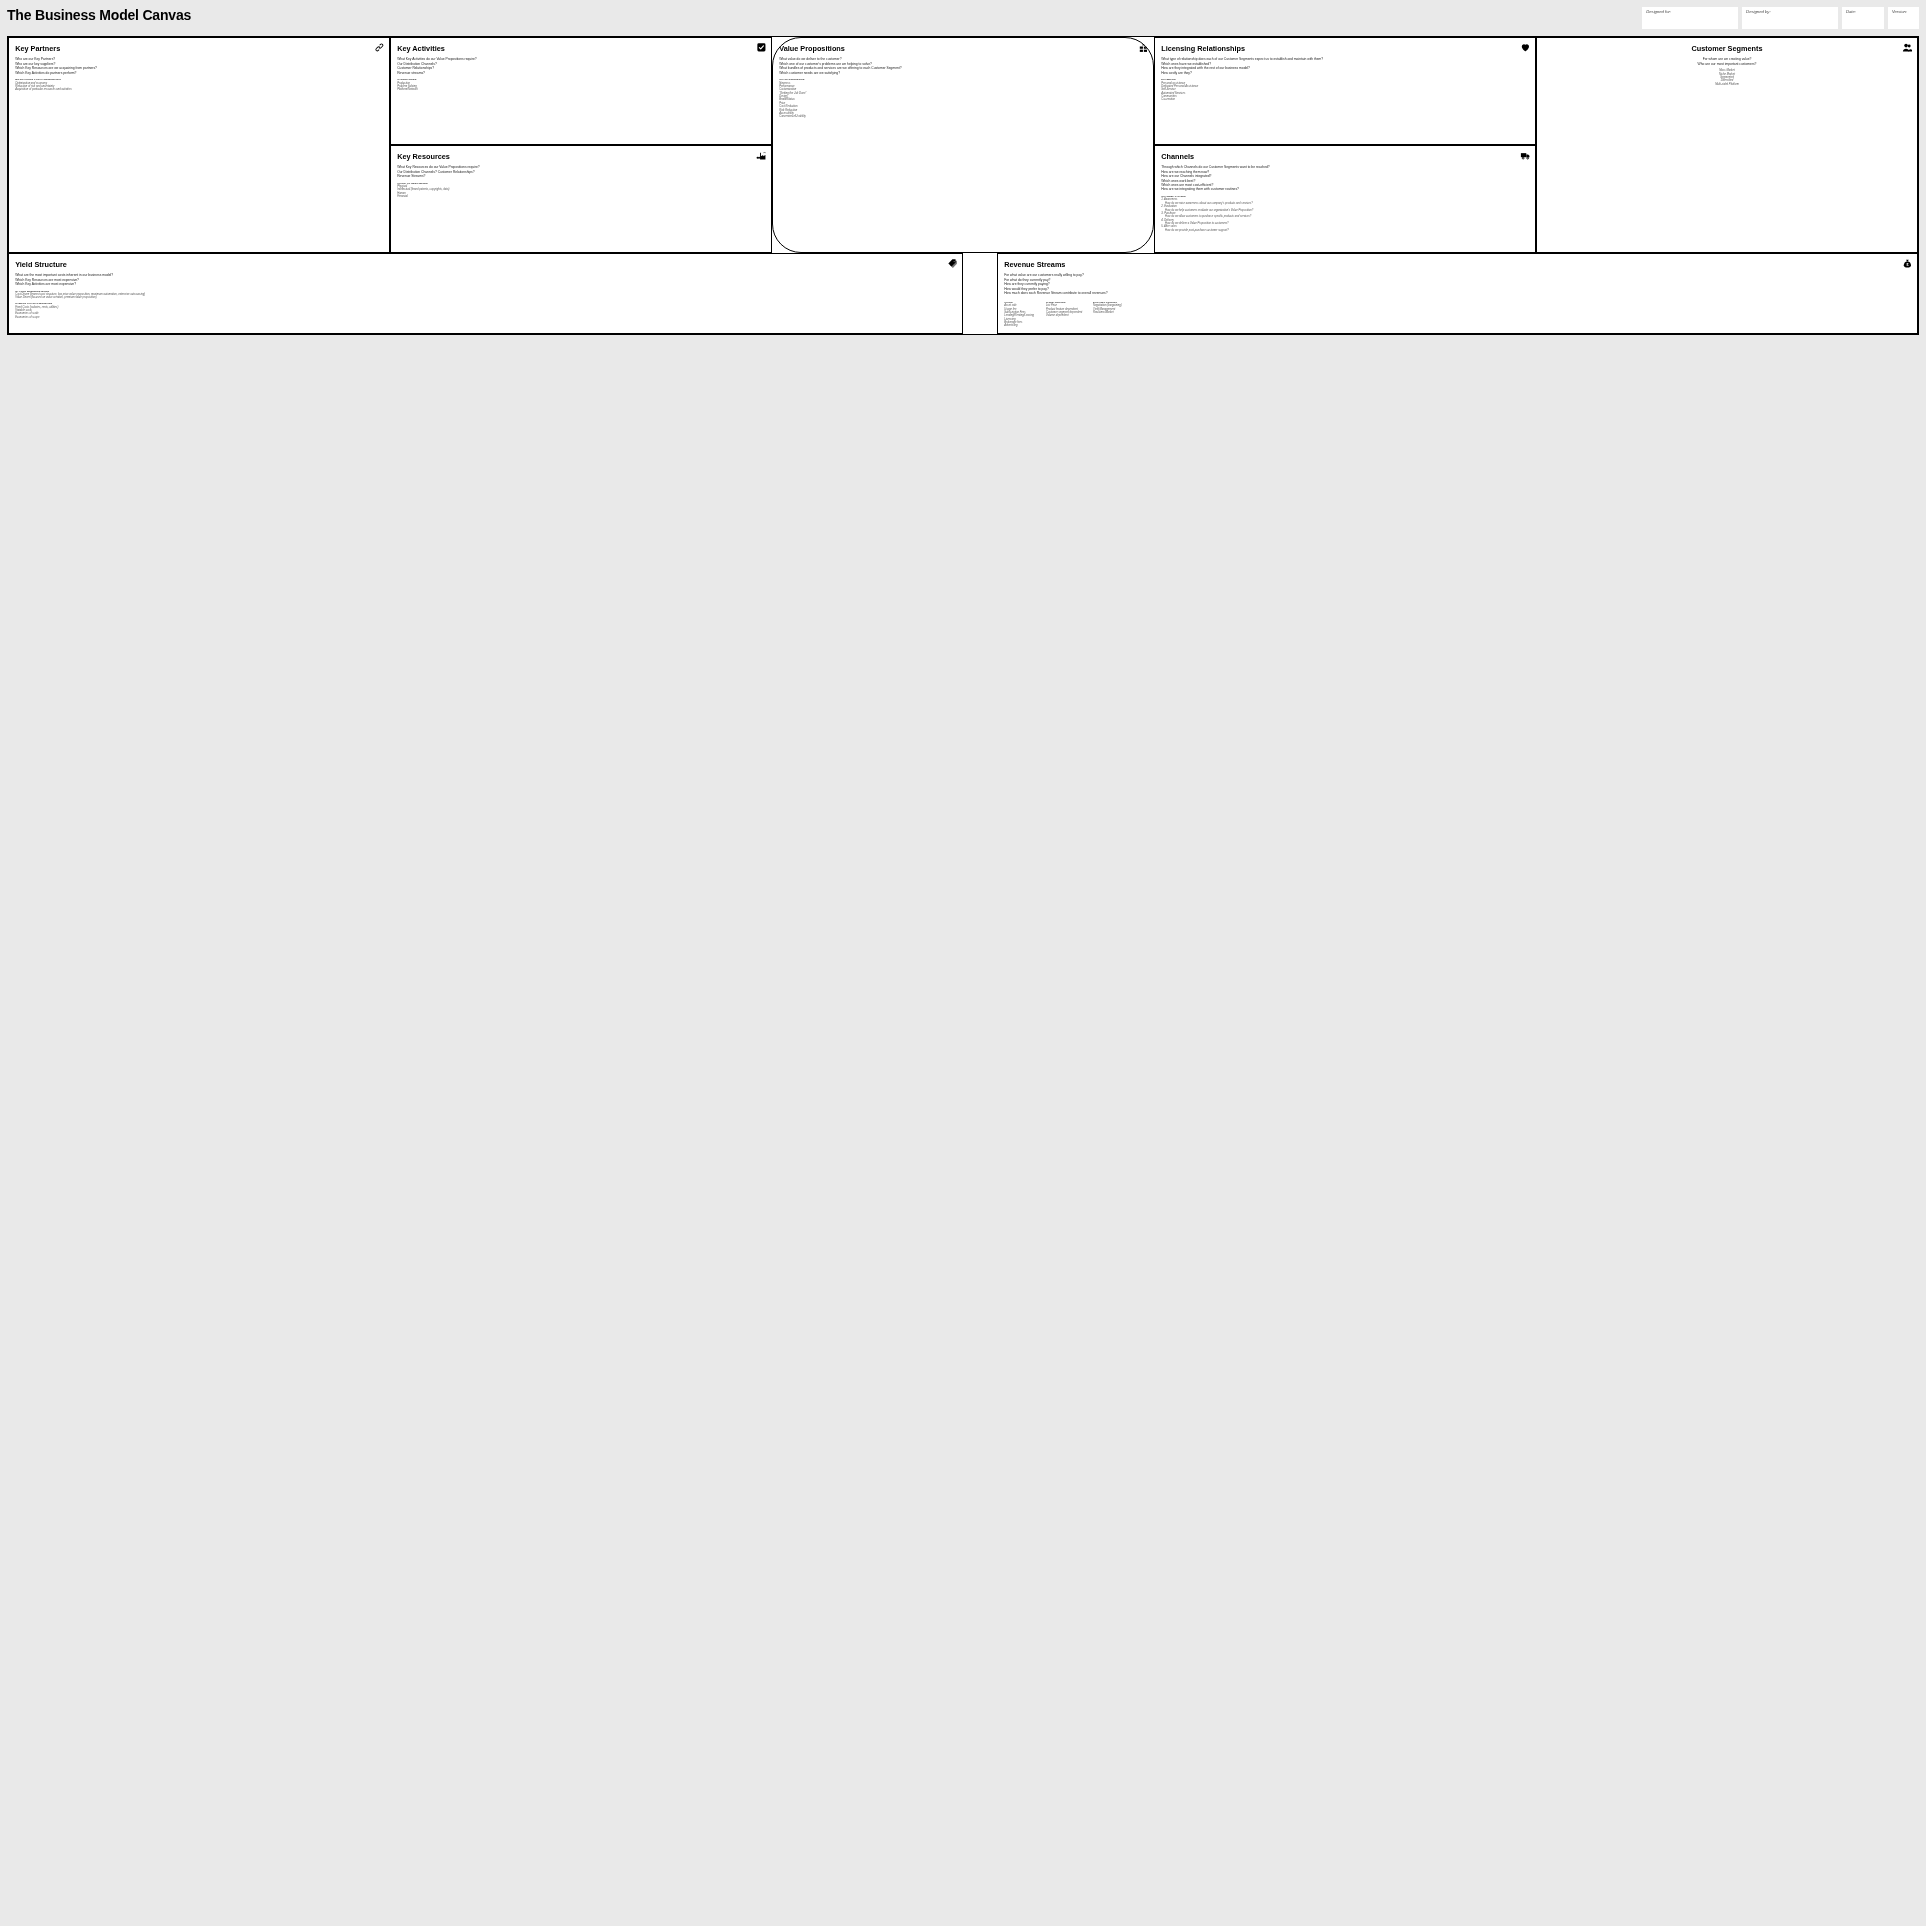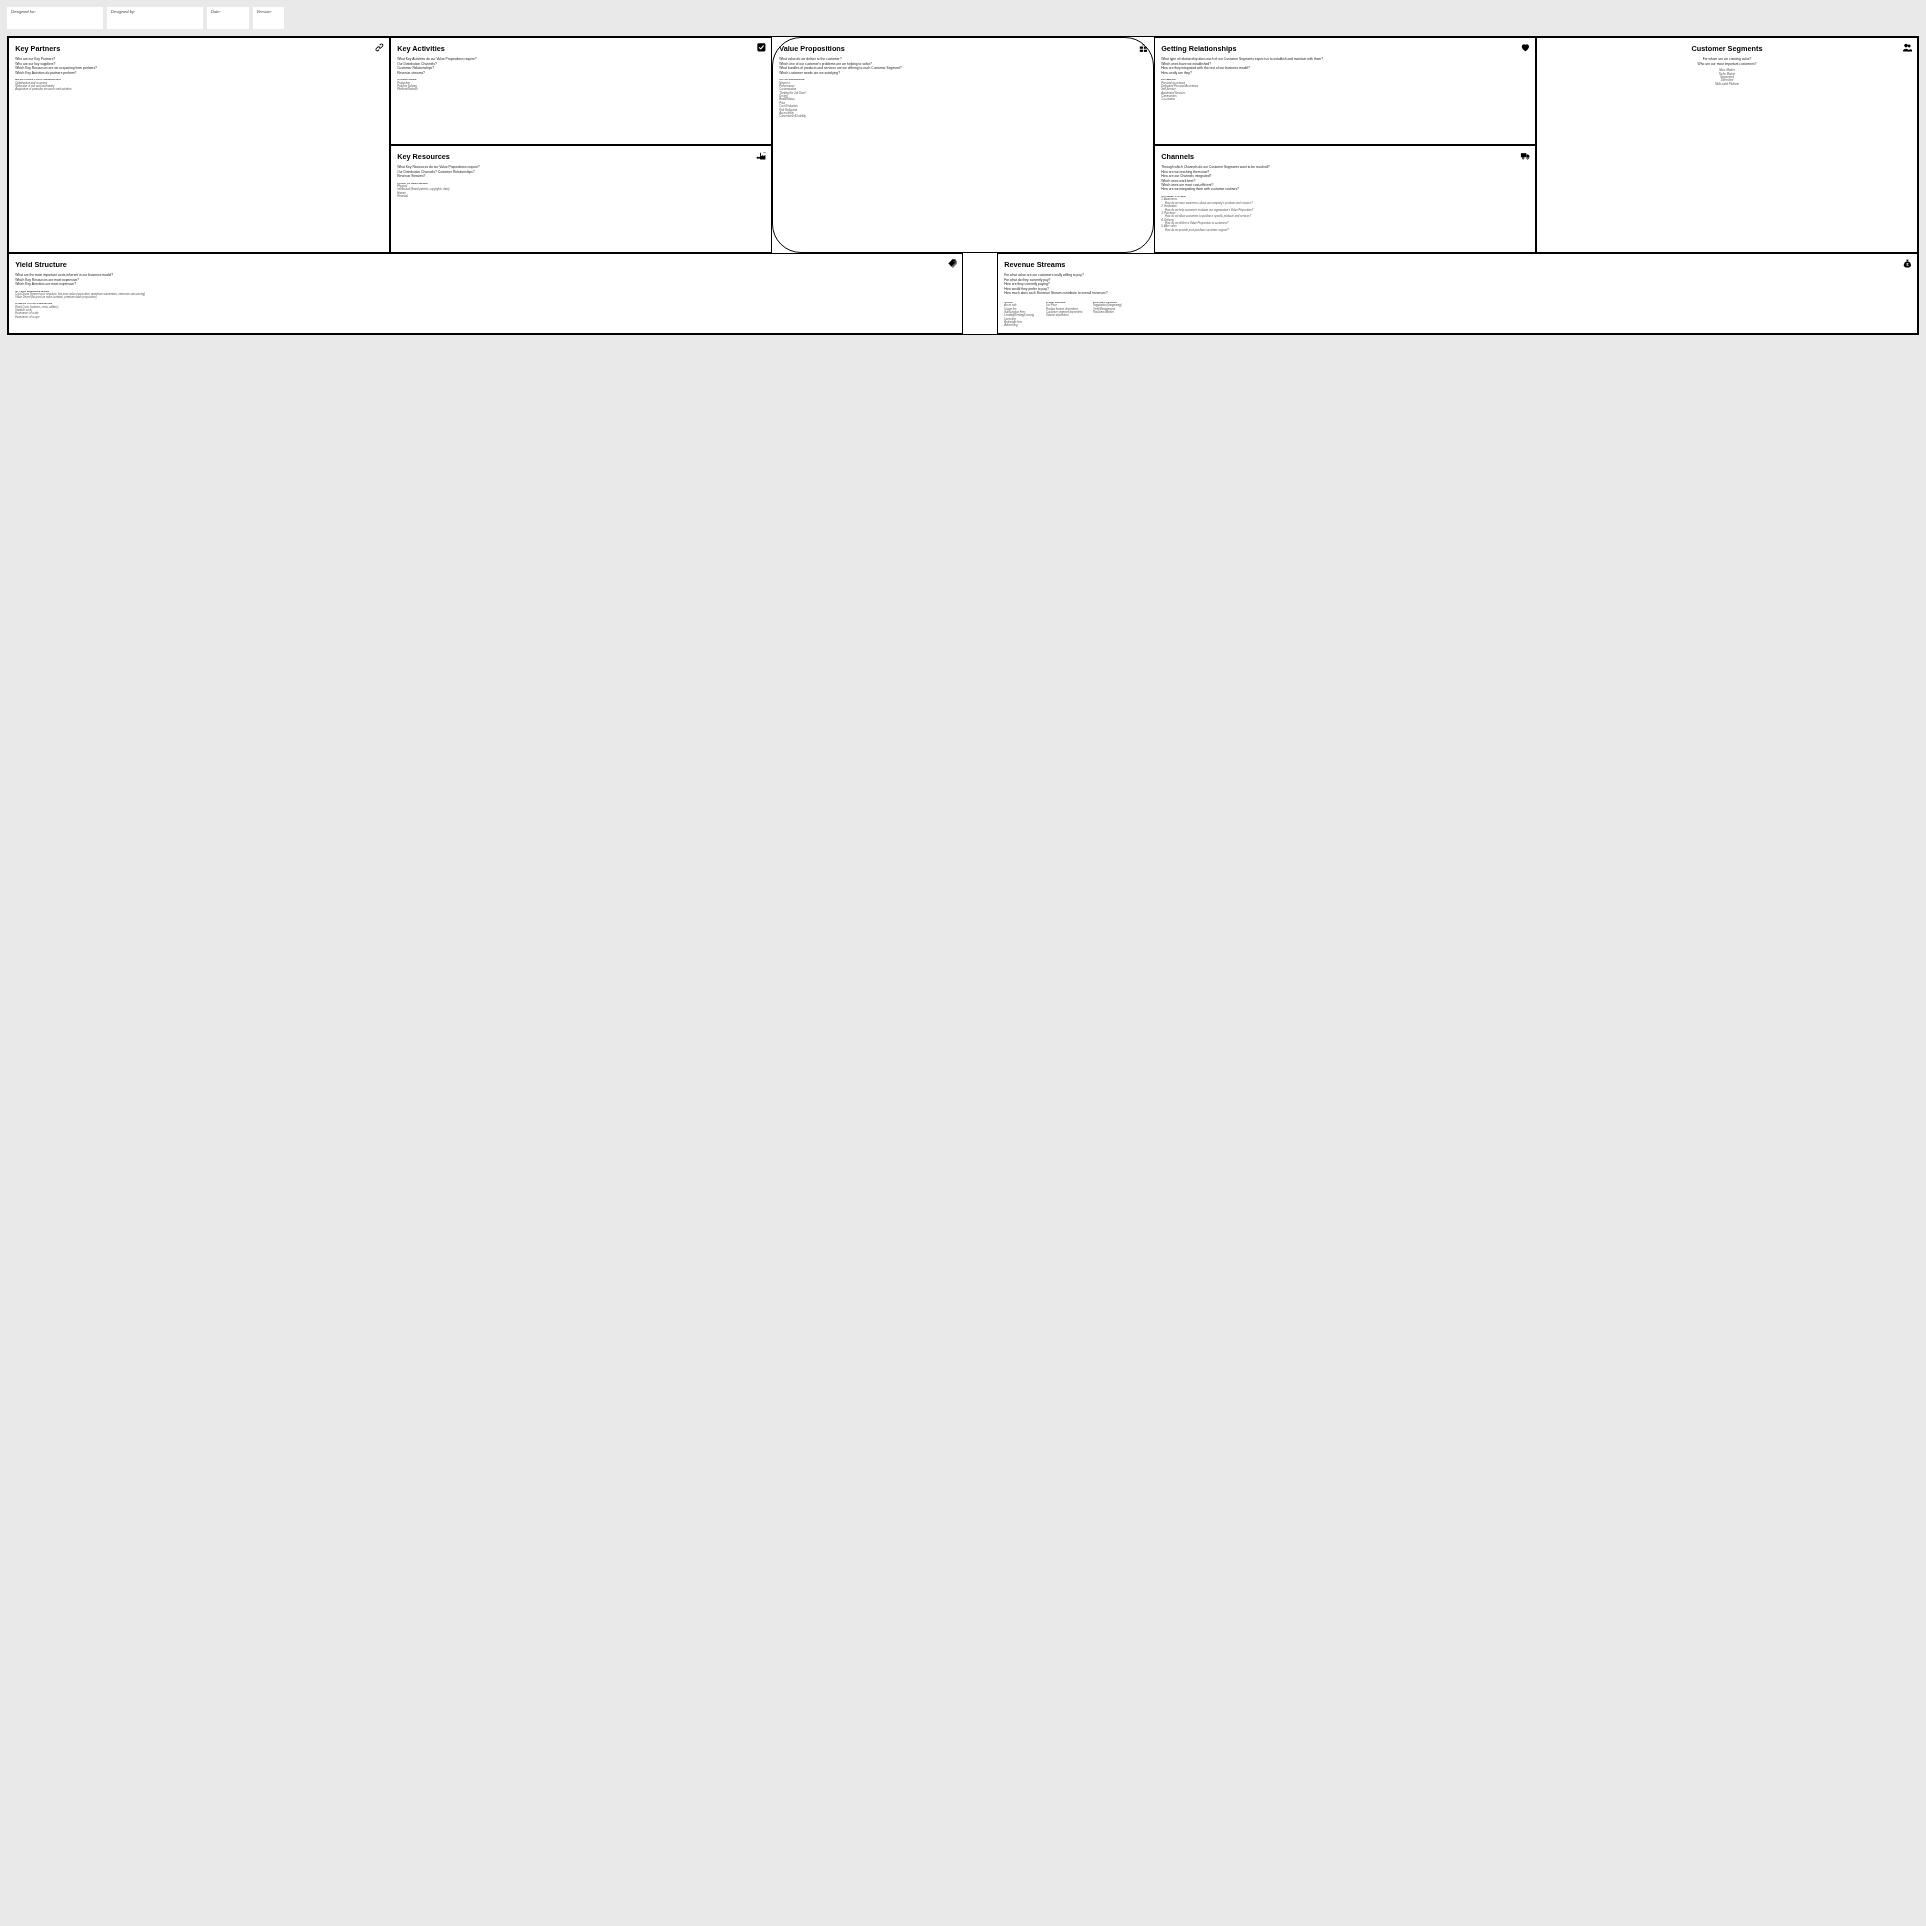--- a/index.html
+++ b/index.html
@@ -120,20 +120,21 @@
     display: flex;
     gap: 10.8px;
     margin-top: 1.5px;
   }
   .rev-col { min-width: 31px; }
 </style>
 </head>
 <body>
 
 <div class="header-row">
+  <div class="main-title">The Business Model Canvas</div>
 
   <div class="meta-fields">
     <div class="meta-box meta-designed-for">
       <span>Designed for:</span>
     </div>
     <div class="meta-box meta-designed-by">
       <span>Designed by:</span>
     </div>
     <div class="meta-box meta-date">
       <span>Date:</span>
@@ -245,21 +246,21 @@
         <div>Convenience/Usability</div>
       </div>
   </div>
 
   <div class="cell customer-relationships">
     <div class="cell-icon">
       <svg viewBox="0 0 24 24">
           <path fill="#000" d="M12 21s-8-5.2-8-11a5 5 0 0 1 8-4 5 5 0 0 1 8 4c0 5.8-8 11-8 11Z"></path>
         </svg>
     </div>
-    <h3 class="cell-title">Getting Relationships</h3>
+    <h3 class="cell-title">Licensing Relationships</h3>
     <div class="questions">
         <div>What type of relationship does each of our Customer Segments expect us to establish and maintain with them?</div>
         <div>Which ones have we established?</div>
         <div>How are they integrated with the rest of our business model?</div>
         <div>How costly are they?</div>
       </div>
     <div class="subhead">examples</div>
     <div class="examples">
         <div>Personal assistance</div>
         <div>Dedicated Personal Assistance</div>

